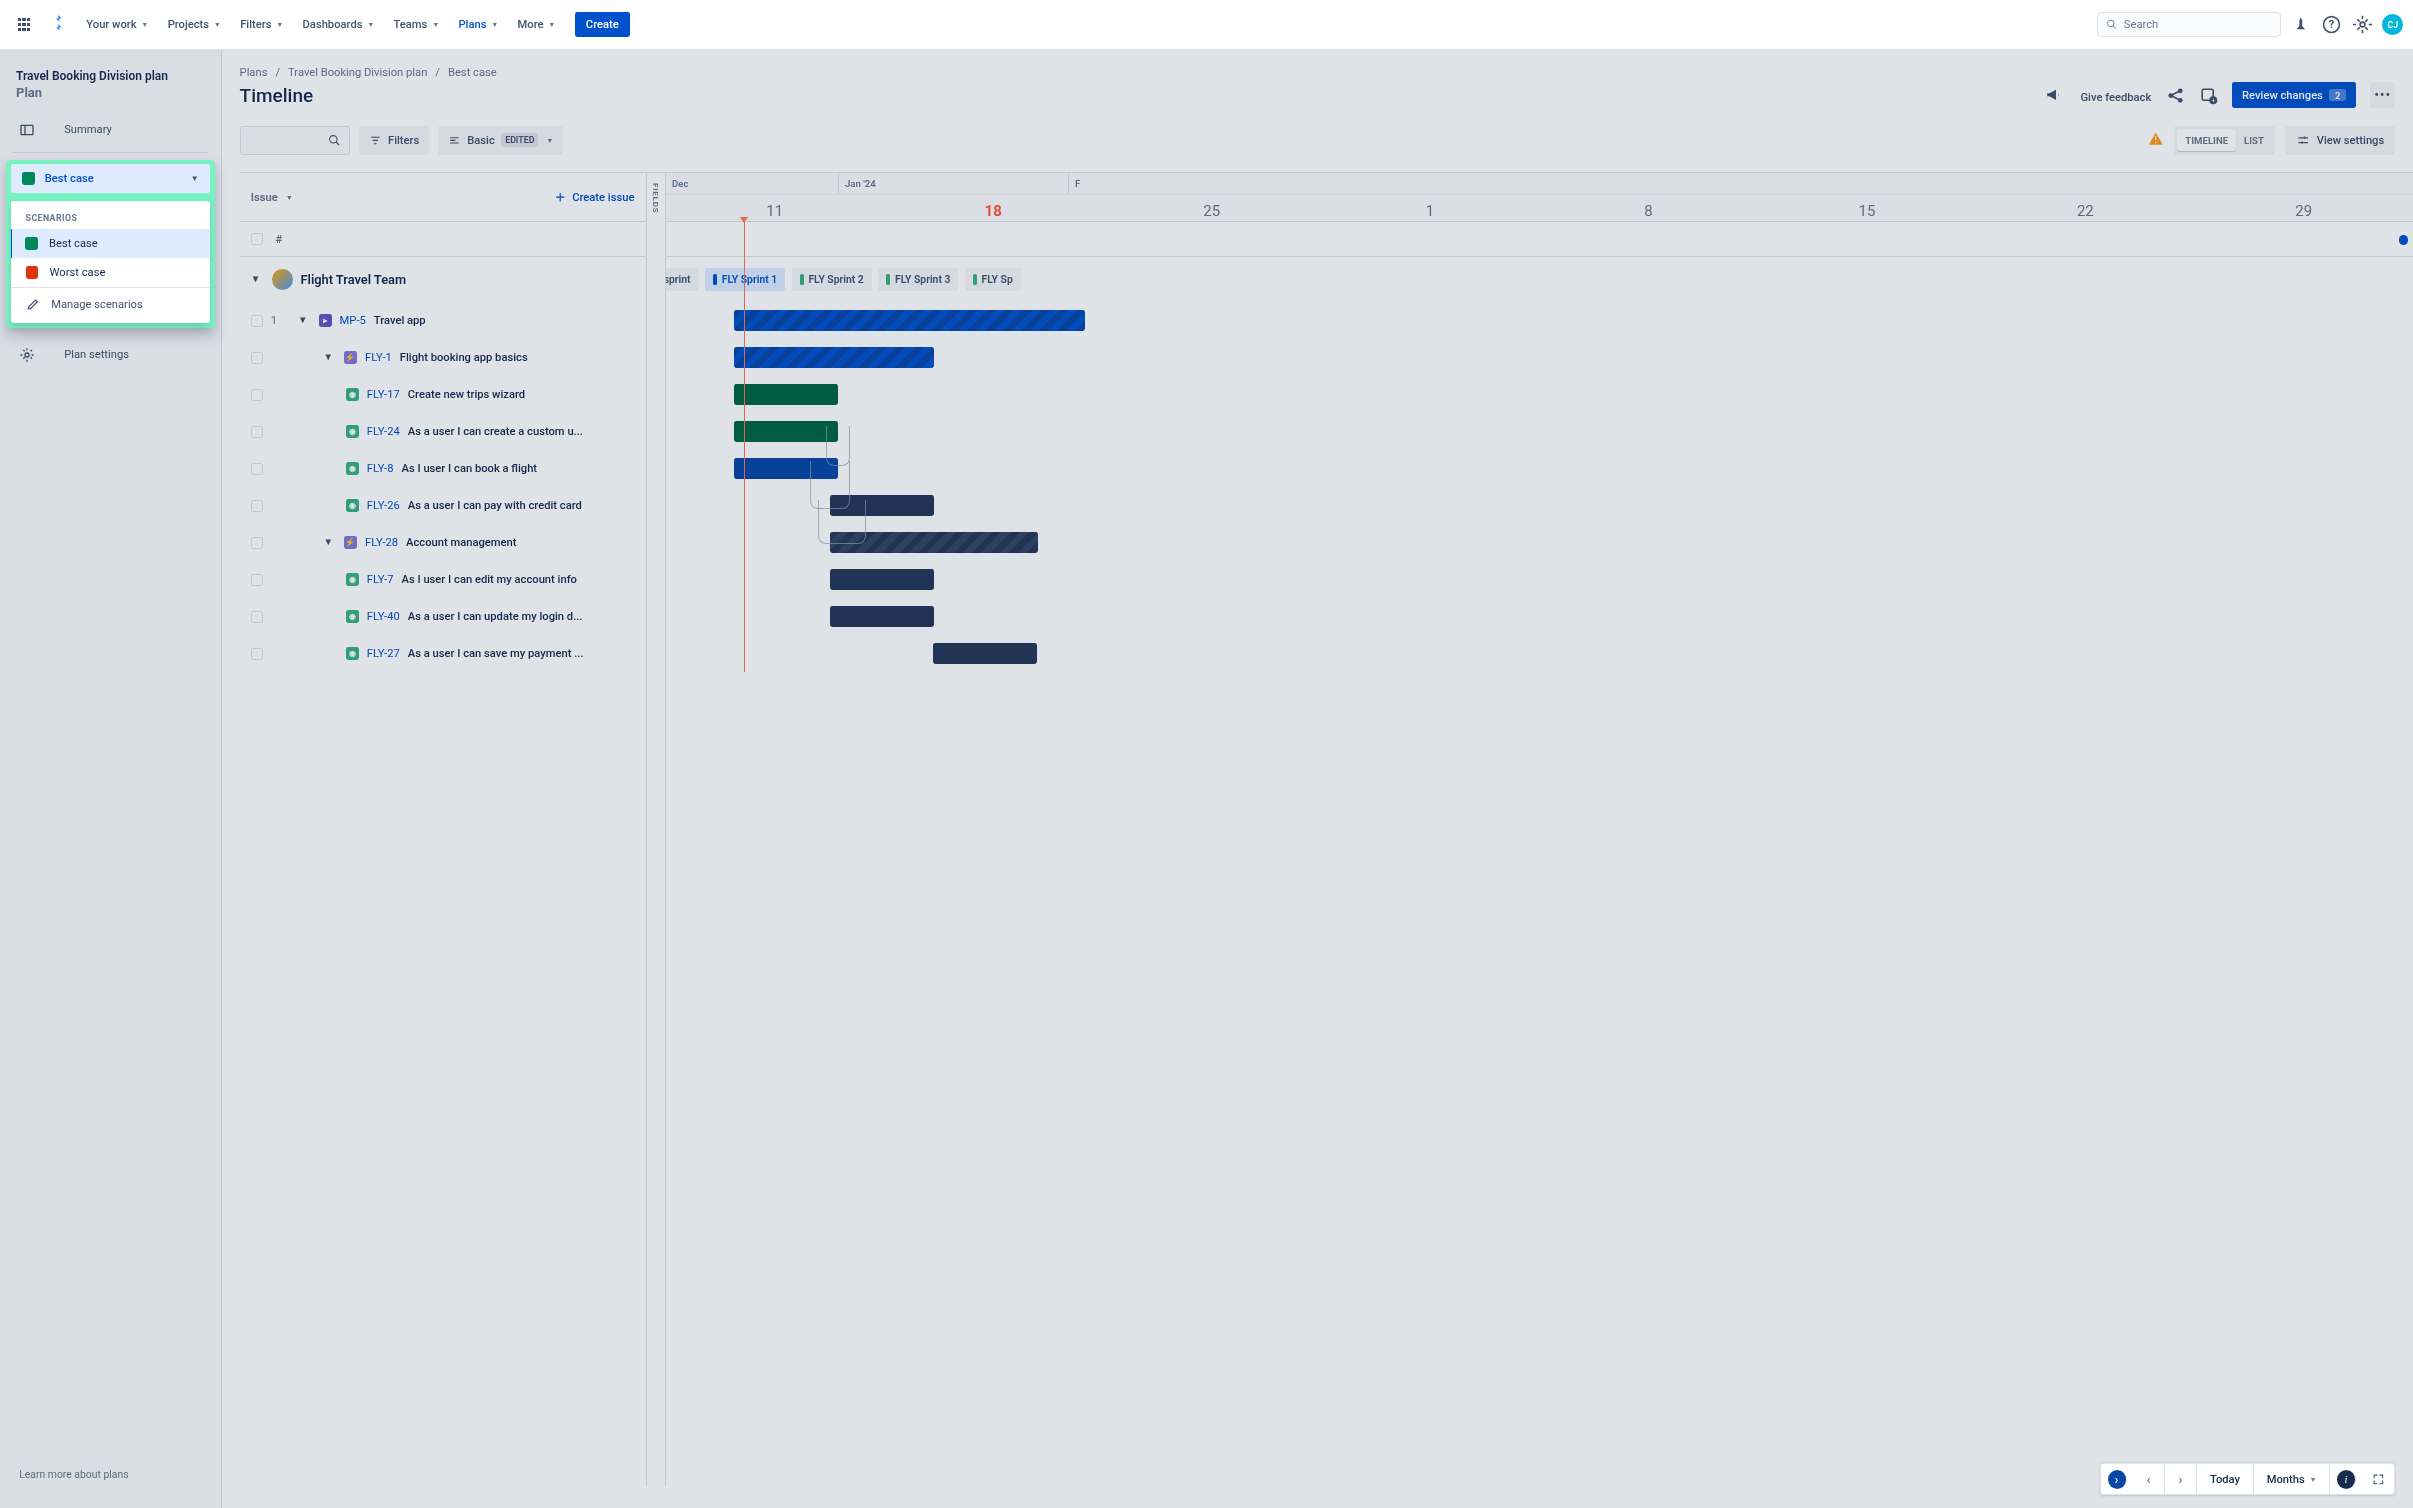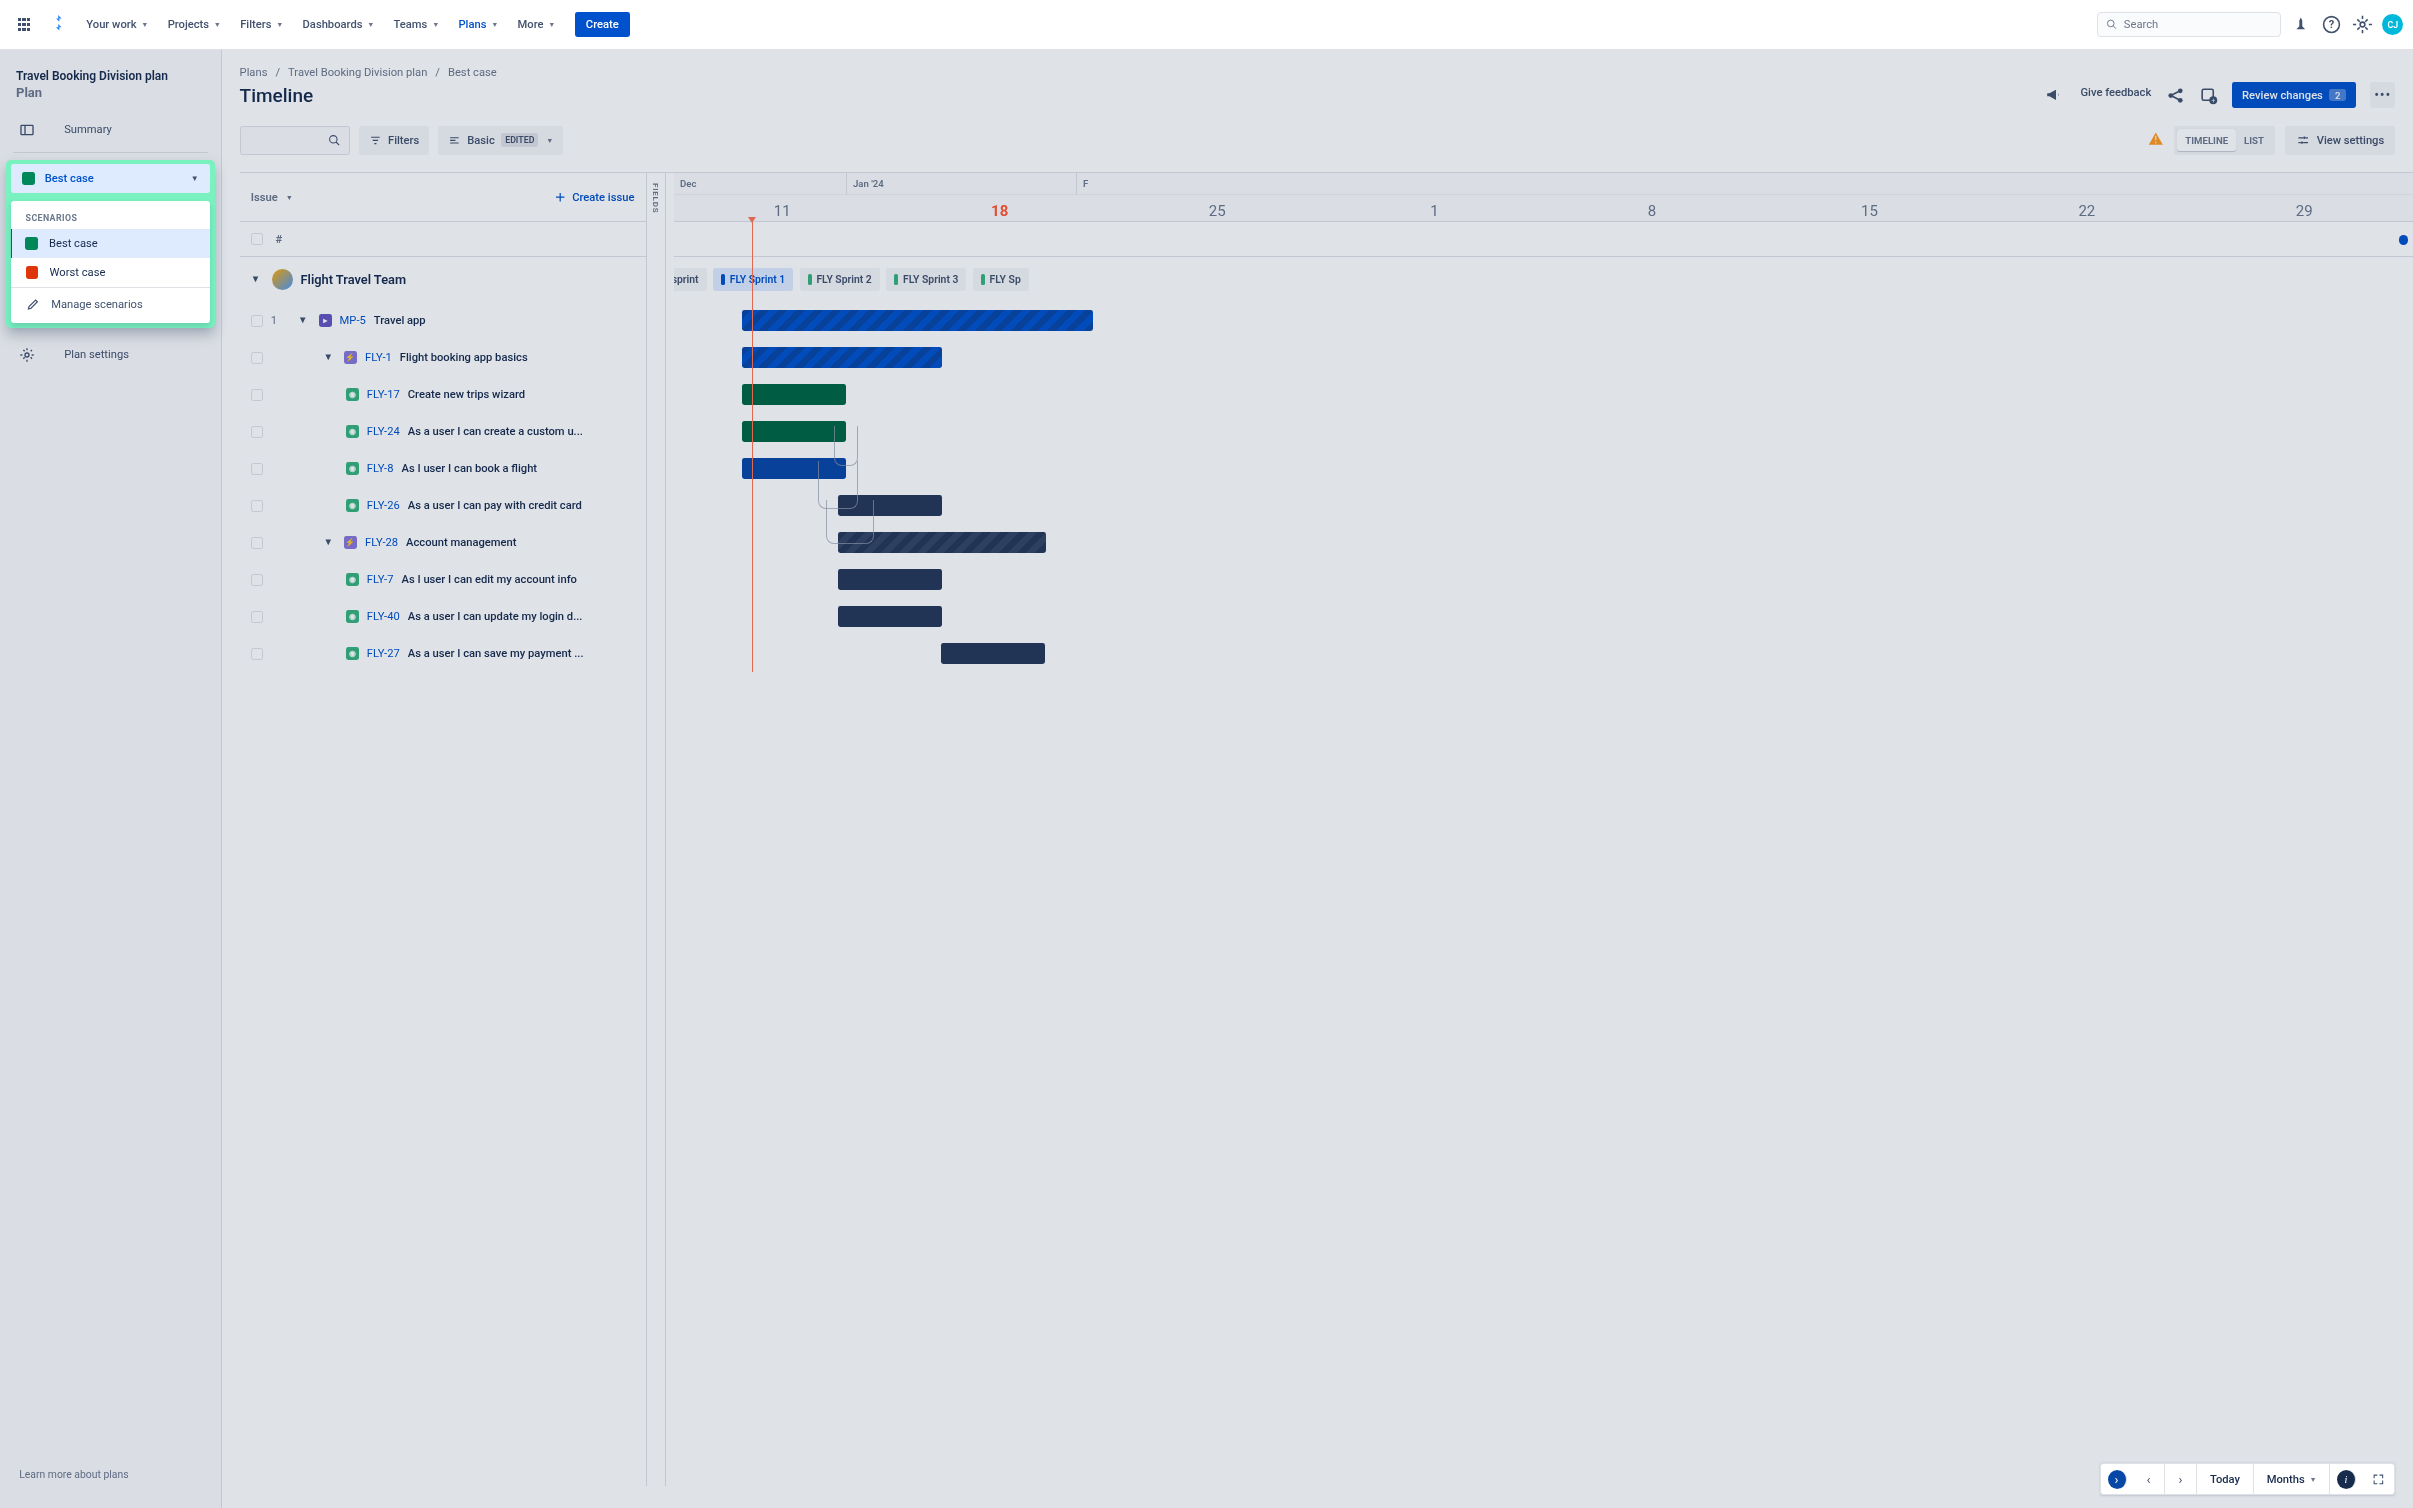--- a/index.html
+++ b/index.html
@@ -49,21 +49,21 @@
 .dd-divider { height: 0.8px; background: #dfe1e6; }
 .dd-manage { display: flex; align-items: center; gap: 11.2px; padding: 9.6px 14.4px 11.2px; color: #42526e; cursor: pointer; }
 .dd-manage svg { width: 14.4px; height: 14.4px; }
 
 .main { flex: 1; background: #fff; padding: 16px 0 0 17.6px; position: relative; overflow: hidden; }
 .breadcrumb { color: #6b778c; font-size: 11.2px; display: flex; gap: 8px; align-items: center; }
 .breadcrumb span { cursor: pointer; }
 .header-row { display: flex; align-items: center; margin-top: 3.2px; }
 .page-title { font-size: 19px; font-weight: 500; color: #172b4d; }
 .header-actions { margin-left: auto; display: flex; align-items: center; gap: 14.4px; padding-right: 17.6px; }
-.feedback { display: flex; align-items: flex-start; gap: 18px; color: #42526e; font-weight: 500; cursor: pointer; }
+.feedback { display: flex; align-items: flex-end; gap: 18px; color: #42526e; font-weight: 500; cursor: pointer; }
 .feedback svg, .header-actions > svg { width: 17.6px; height: 17.6px; color: #42526e; }
 .icon-btn-h { width: 19px; height: 19px; color: #42526e; cursor: pointer; }
 .review-btn { background: #0052cc; color: #fff; border: none; padding: 6.4px 9.6px; border-radius: 2.4px; font-weight: 500; display: flex; align-items: center; gap: 6.4px; cursor: pointer; font-size: 11.2px; }
 .review-btn .badge { background: rgba(255,255,255,0.3); padding: 0.8px 5.6px; border-radius: 2.4px; font-size: 9.6px; }
 .more-dots { width: 25.5px; height: 25.5px; border: none; background: #f4f5f7; border-radius: 2.4px; color: #42526e; font-size: 14.4px; cursor: pointer; display: flex; align-items: center; justify-content: center; letter-spacing: 0.8px; }
 
 .filter-row { display: flex; align-items: center; gap: 9.6px; margin-top: 17.6px; padding-right: 17.6px; }
 .filter-search { width: 110px; height: 29px; border: 1.6px solid #dfe1e6; background: #fafbfc; border-radius: 2.4px; display: flex; align-items: center; justify-content: flex-end; padding: 0 8px; }
 .filter-search svg { width: 12.8px; height: 12.8px; color: #42526e; }
 .filter-btn { height: 29px; background: #f4f5f7; border: none; border-radius: 2.4px; padding: 0 9.6px; display: flex; align-items: center; gap: 6.4px; color: #42526e; font-weight: 500; cursor: pointer; font-size: 11.2px; }
@@ -94,21 +94,21 @@
 .type-icon { width: 12.8px; height: 12.8px; border-radius: 2.4px; flex-shrink: 0; display: flex; align-items: center; justify-content: center; color: #fff; font-size: 8px; font-weight: bold; }
 .t-doc { background: #6554c0; }
 .t-epic { background: #8777d9; }
 .t-story { background: #36b37e; }
 .issue-key { color: #0052cc; font-weight: 400; cursor: pointer; }
 .issue-title { color: #172b4d; font-weight: 500; overflow: hidden; text-overflow: ellipsis; }
 
 .fields-rail { width: 19px; border-right: 0.8px solid #dfe1e6; display: flex; align-items: flex-start; justify-content: center; padding-top: 9.6px; }
 .fields-label { writing-mode: vertical-rl; text-orientation: mixed; font-size: 8px; font-weight: 600; color: #6b778c; letter-spacing: 0.8px; }
 
-.gantt-col { flex: 1; overflow: hidden; position: relative; margin-left: 8px; }
+.gantt-col { flex: 1; overflow: hidden; position: relative; }
 .gantt-header { height: 49px; border-bottom: 1.6px solid #dfe1e6; background: #fafbfc; }
 .month-row { height: 22.3px; display: flex; border-bottom: 0.8px solid #eee; }
 .month-cell { border-left: 0.8px solid #dfe1e6; padding: 4.8px 6.4px; font-size: 9.6px; font-weight: 600; color: #6b778c; }
 .day-row { height: 27px; display: flex; }
 .day-cell { flex: 1; text-align: center; font-size: 15px; color: #6b778c; padding-top: 6.4px; min-width: 48px; }
 .day-cell.today { color: #ff5630; font-weight: 700; }
 .gantt-body { position: relative; }
 .today-line { position: absolute; top: 0; bottom: 0; width: 1.6px; background: #ff7452; left: 78px; z-index: 1; }
 .today-marker { position: absolute; top: -4.8px; left: -3.2px; width: 0; height: 0; border-left: 4px solid transparent; border-right: 4px solid transparent; border-top: 6.4px solid #ff7452; }
 .gantt-row { height: 37px; display: flex; align-items: center; position: relative; }

